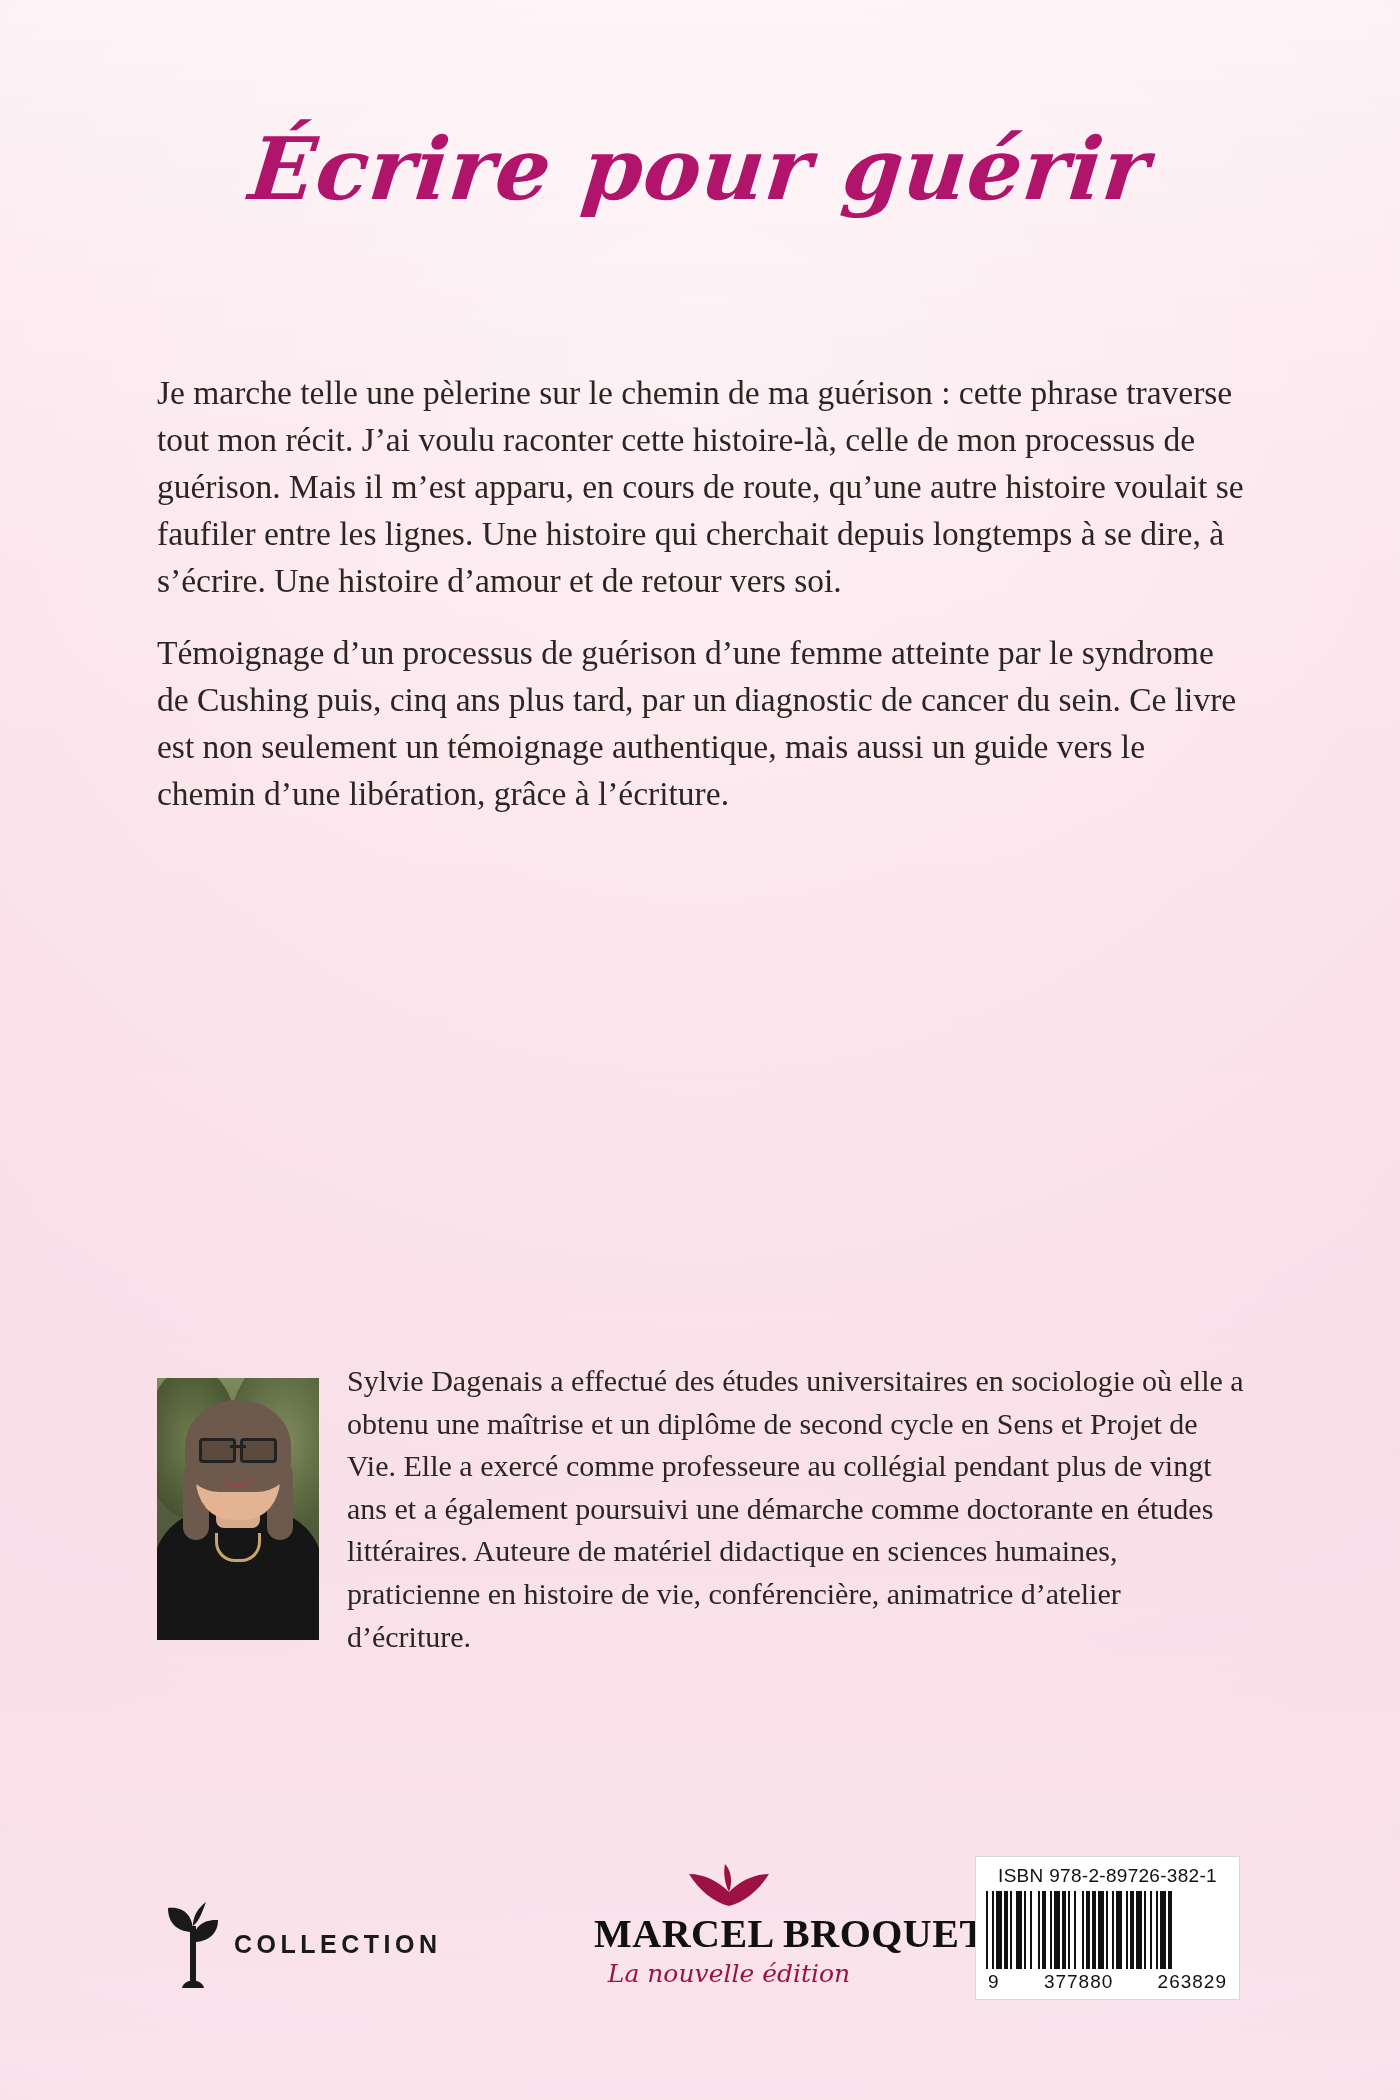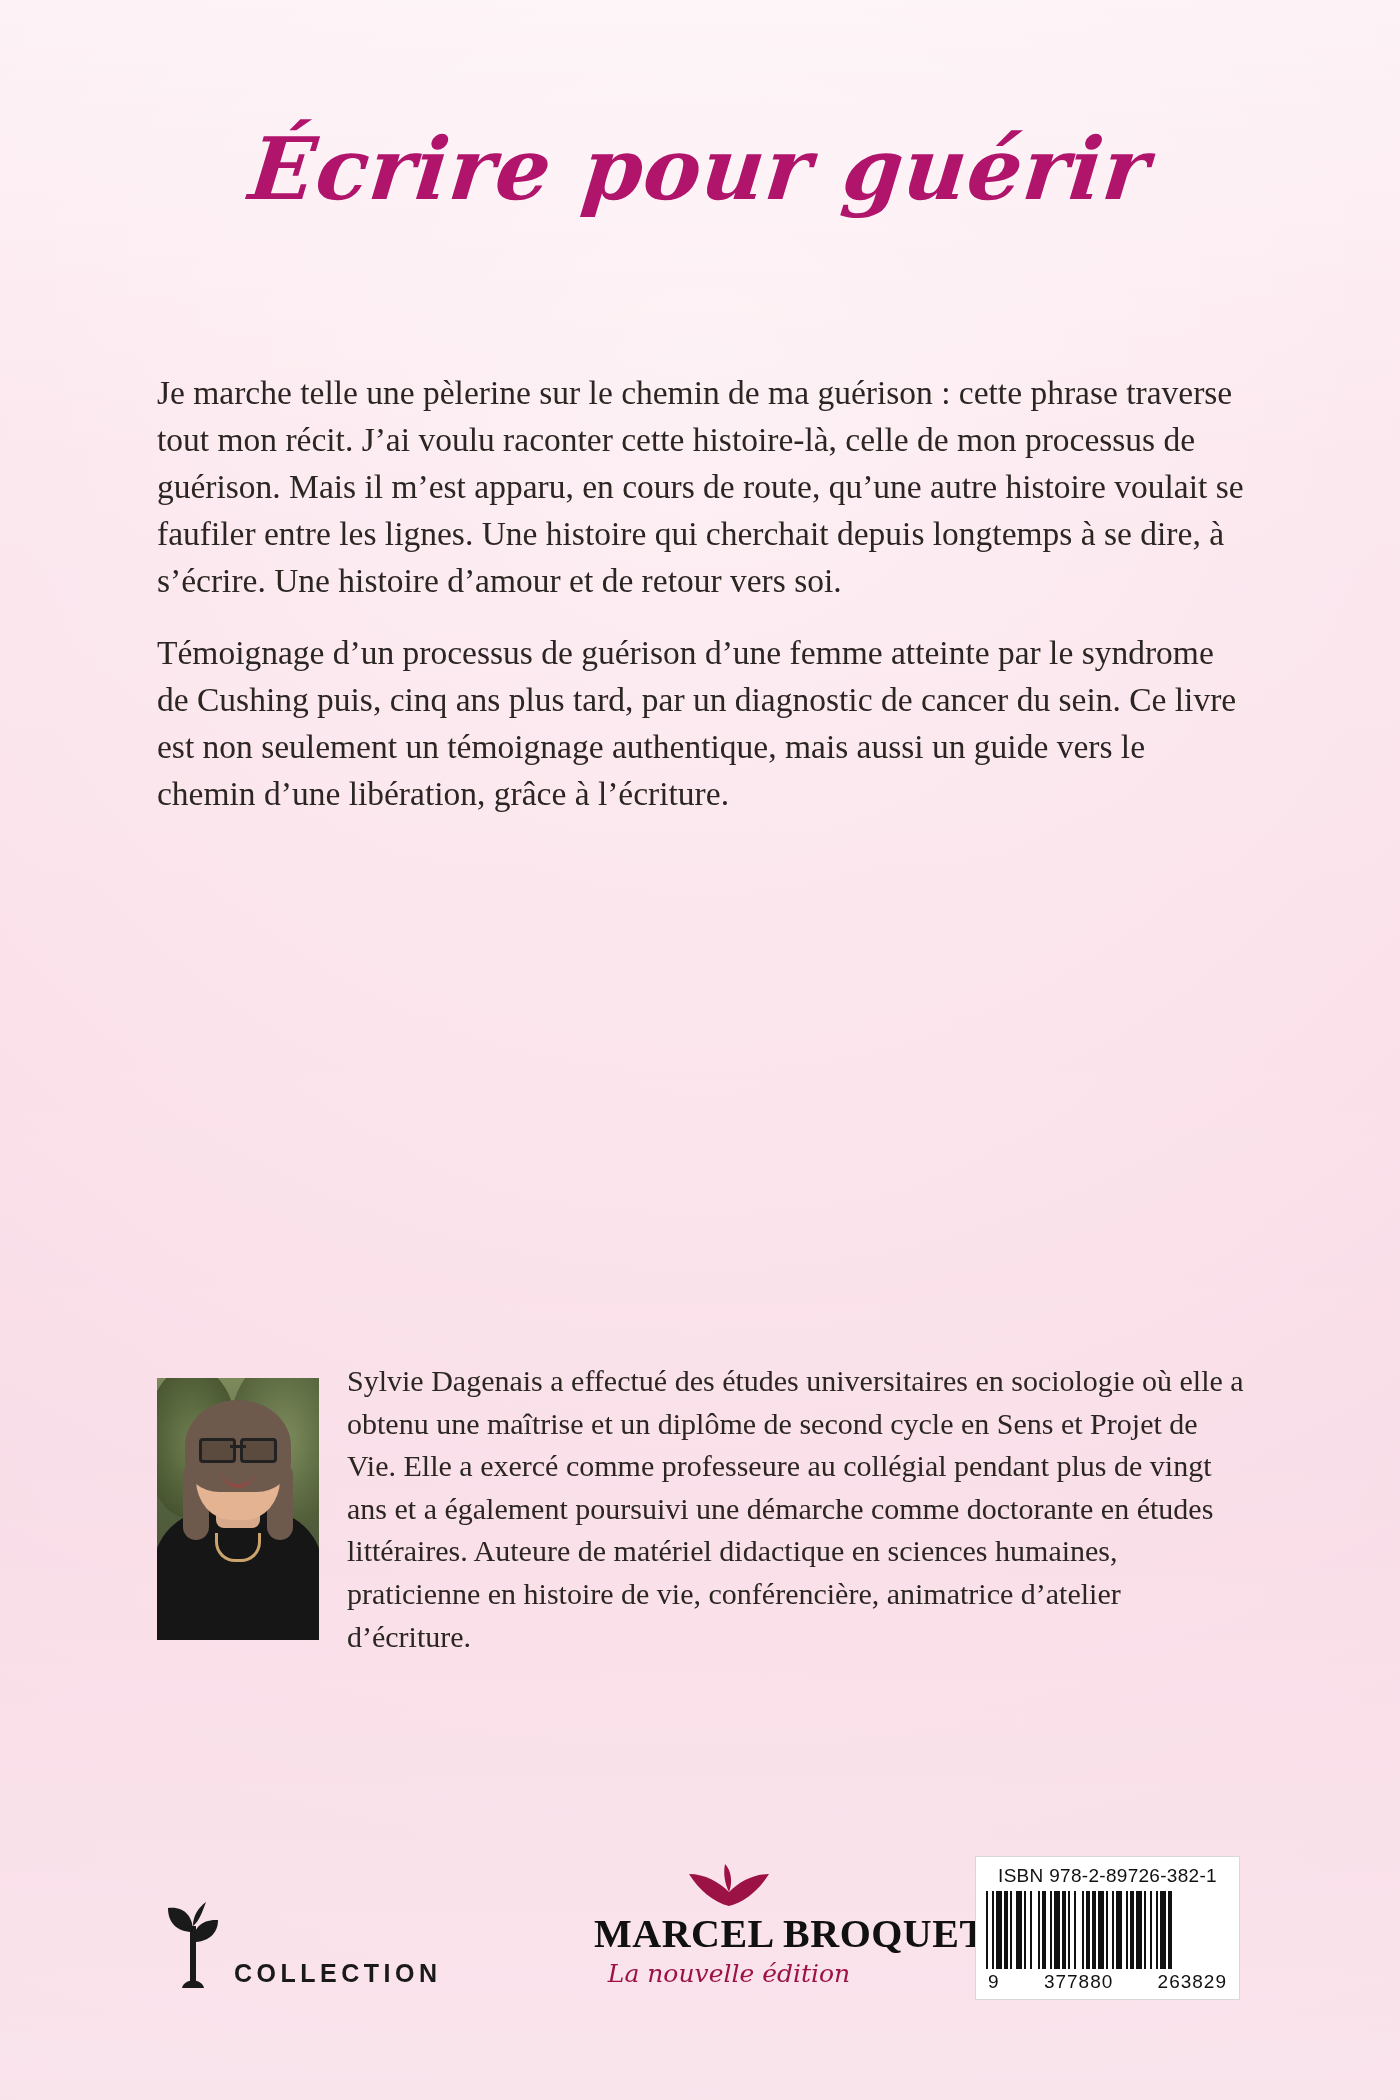--- a/index.html
+++ b/index.html
@@ -173,21 +173,21 @@
     width: 100%;
     height: 300px;
   }
 
   
   .collection-logo {
     position: absolute;
     left: 162px;
     bottom: 112px;
     display: flex;
-    align-items: flex-end;
+    align-items: center;
     color: #1a1a1a;
   }
   .collection-mark { width: 62px; height: 86px; margin-right: 10px; }
   .collection-words { display: flex; flex-direction: column; line-height: 1; }
   .collection-top {
     font-family: "Liberation Sans", sans-serif;
     font-size: 25px;
     font-weight: 700;
     letter-spacing: 4.5px;
     color: #1a1a1a;

